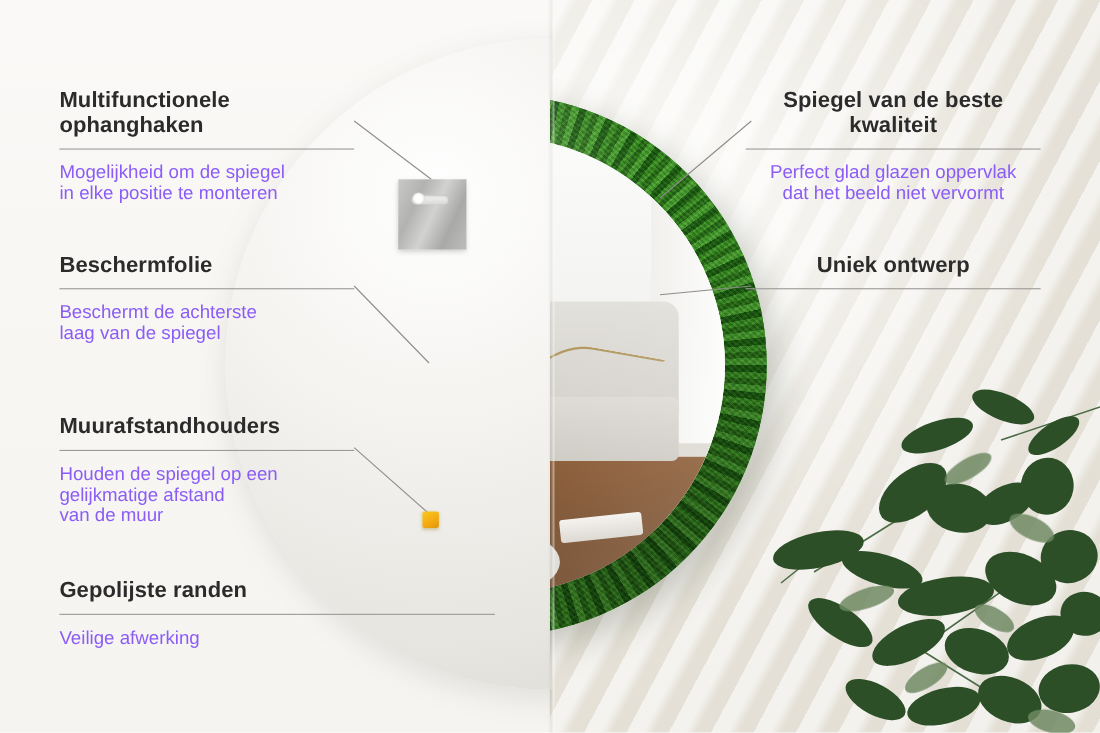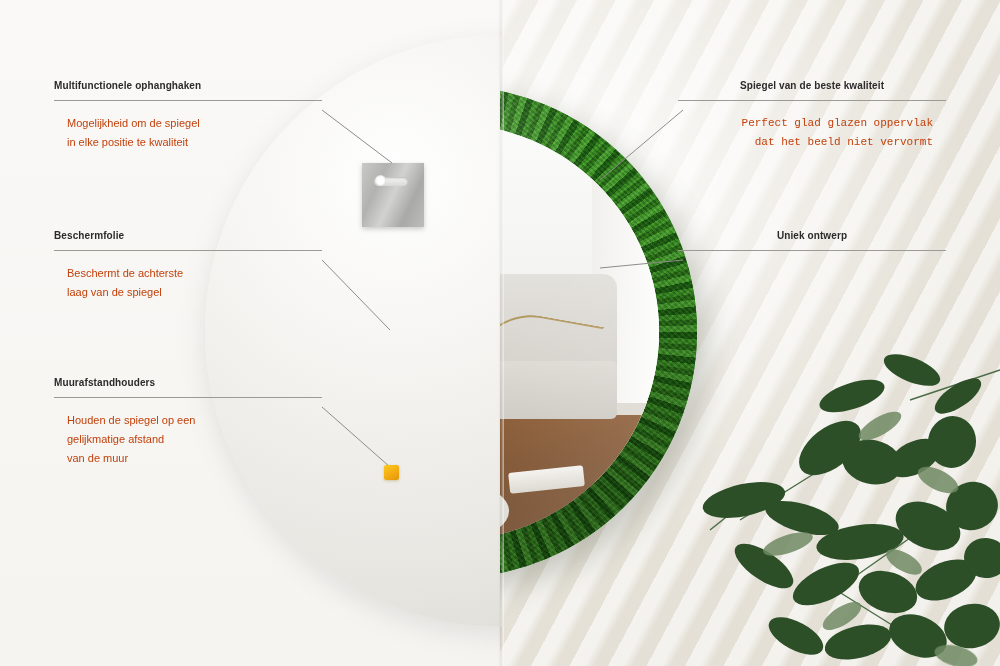--- a/index.html
+++ b/index.html
@@ -128,28 +128,28 @@
     background:linear-gradient(128deg, rgba(255,255,255,0.55) 0%, rgba(255,255,255,0.06) 34%, rgba(255,255,255,0) 58%, rgba(255,255,255,0.22) 100%);
   }
 
   
   .plant{position:absolute;left:700px;top:330px;width:300px;height:336px;}
   .plant svg{position:absolute;inset:0;width:100%;height:100%;}
 
   
   .callout{position:absolute;}
   .callout h3{
-    margin:0;font-size:10px;font-weight:bold;color:#2b2b2b;letter-spacing:0.1px;
+    margin:0;font-size:20px;font-weight:bold;color:#2b2b2b;letter-spacing:0.1px;
   }
   .callout p{
-    margin:13px;font-size:11px;line-height:19px;color:#c2410c;font-weight:normal;
+    margin:0;font-size:17px;line-height:19px;color:#8b5cf6;font-weight:normal;
   }
   .rule{height:1px;background:#9c9a97;margin:9px 0 11px 0;}
   .callout.right h3{text-align:center;}
-  .callout.right p{text-align:right;font-family:Liberation Mono, monospace;}
+  .callout.right p{text-align:center;}
 
   .lead{position:absolute;left:0;top:0;width:1000px;height:666px;pointer-events:none;}
 
   
   .bracket{
     position:absolute;left:362px;top:163px;width:62px;height:64px;
     background:linear-gradient(115deg,#c9c9c7 0%,#b2b2b0 28%,#d2d2d0 50%,#a9a9a7 74%,#bdbdbb 100%);
     box-shadow:0 2px 5px rgba(110,110,108,0.35);
   }
   .bracket-slot{
@@ -264,21 +264,21 @@
     <div class="bracket-slot"></div>
     <div class="bracket-hole"></div>
   </div>
   <div class="spacer"></div>
 
   <div class="callout" style="left:54px;top:80px;width:268px;">
     <h3>Multifunctionele ophanghaken</h3>
     <div class="rule"></div>
     <p>
       <span>Mogelijkheid om de spiegel</span><br>
-      <span>in elke positie te kwaliteit</span>
+      <span>in elke positie te monteren</span>
     </p>
   </div>
 
   <div class="callout" style="left:54px;top:377px;width:268px;">
     <h3>Muurafstandhouders</h3>
     <div class="rule"></div>
     <p>
       <span>Houden de spiegel op een</span><br>
       <span>gelijkmatige afstand</span><br>
       <span>van de muur</span>
@@ -287,20 +287,27 @@
 
   <div class="callout" style="left:54px;top:230px;width:268px;">
     <h3>Beschermfolie</h3>
     <div class="rule"></div>
     <p>
       <span>Beschermt de achterste</span><br>
       <span>laag van de spiegel</span>
     </p>
   </div>
 
+  <div class="callout" style="left:54px;top:526px;width:396px;">
+    <h3>Gepolijste randen</h3>
+    <div class="rule"></div>
+    <p>
+      <span>Veilige afwerking</span>
+    </p>
+  </div>
 
   <div class="callout right" style="left:678px;top:80px;width:268px;">
     <h3>Spiegel van de beste kwaliteit</h3>
     <div class="rule"></div>
     <p>
       <span>Perfect glad glazen oppervlak</span><br>
       <span>dat het beeld niet vervormt</span>
     </p>
   </div>
 

